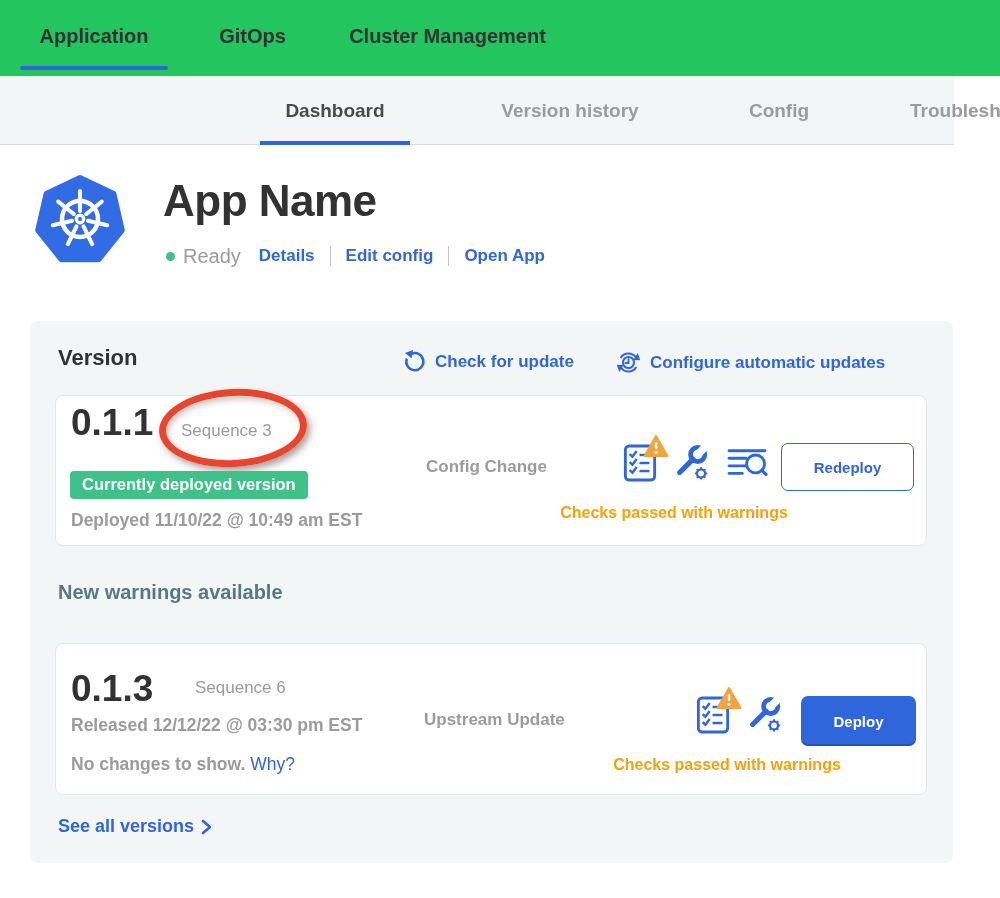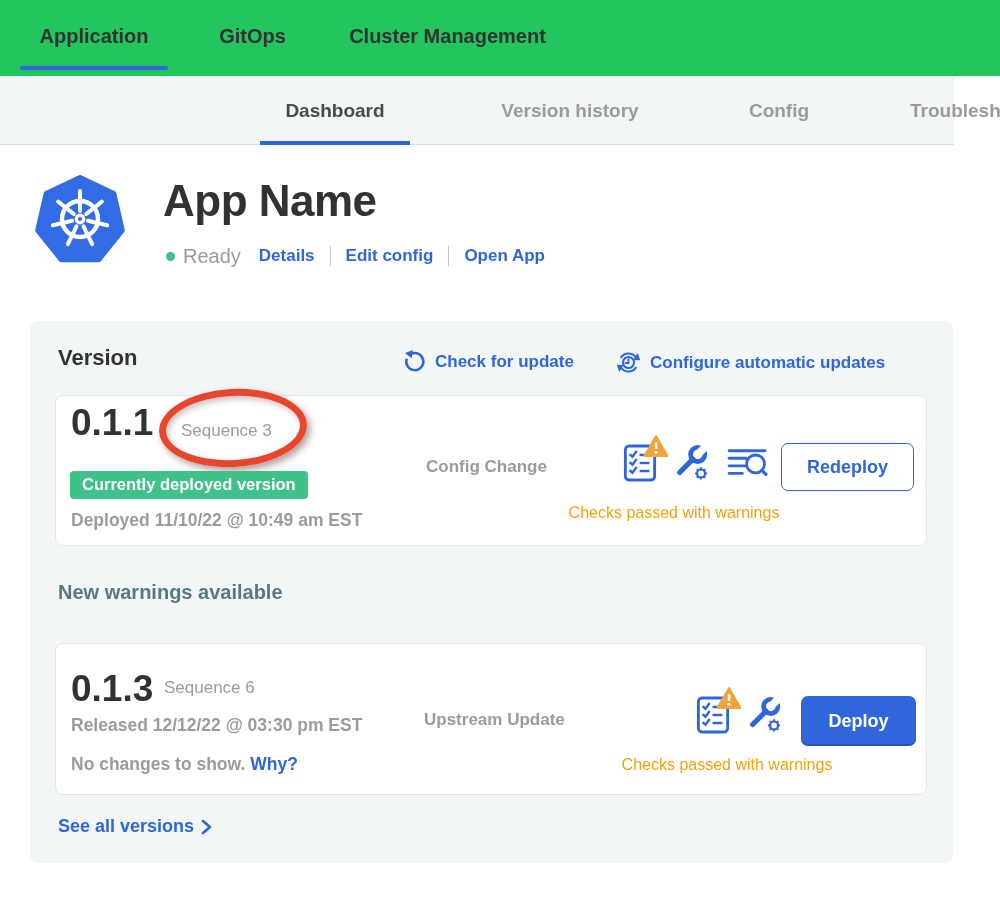--- a/index.html
+++ b/index.html
@@ -56,29 +56,29 @@
   #card-new{top:322px;height:152px;}
   .ver-number{position:absolute;font-size:37px;font-weight:700;color:var(--dark-text);}
   .ver-seq{position:absolute;font-size:17px;font-weight:500;color:var(--gray-text);}
   .badge{position:absolute;left:14px;top:75px;background:var(--green);color:#fff;font-size:16.5px;
     font-weight:700;padding:4px 12px 5px;border-radius:4px;}
   .meta-line{position:absolute;font-size:17.5px;font-weight:600;color:var(--gray-text);}
   .source-label{position:absolute;font-size:17px;font-weight:700;color:var(--gray-text);}
   .icons-row{position:absolute;display:flex;align-items:center;gap:16px;color:var(--blue);}
   .icon{position:relative;display:inline-flex;cursor:pointer;}
   .warn-badge{position:absolute;top:-9px;right:-12px;}
-  .checks-text{position:absolute;font-size:16px;font-weight:400;color:var(--orange);text-align:center;}
-  .btn{display:flex;align-items:center;justify-content:center;font-size:18px;font-weight:700;
+  .checks-text{position:absolute;font-size:16px;font-weight:700;color:var(--orange);text-align:center;}
+  .btn{display:flex;align-items:center;justify-content:center;font-size:15px;font-weight:700;
     border-radius:7px;cursor:pointer;position:absolute;}
   .btn-outline{background:#fff;border:1.5px solid var(--blue);color:var(--blue);}
   .btn-solid{background:var(--blue);border:none;color:#fff;box-shadow:inset 0 -2px 0 rgba(0,0,0,.18);}
   #redeploy-btn{left:725px;top:47px;width:133px;height:48px;}
   #deploy-btn{left:745px;top:52px;width:115px;height:50px;}
   .new-heading{position:absolute;left:28px;top:260px;font-size:20px;font-weight:700;color:var(--teal);}
-  .why-link{color:var(--blue);font-weight:700;cursor:pointer;margin-top:24px;}
+  .why-link{color:var(--blue);font-weight:400;cursor:pointer;margin-top:24px;}
   .see-all{position:absolute;left:28px;top:495px;display:flex;align-items:center;gap:7px;
     font-size:18px;font-weight:700;color:var(--blue);cursor:pointer;}
   
   .red-ellipse{position:absolute;left:103px;top:-7px;width:148px;height:78px;border:7px solid var(--red);
     border-radius:50%;transform:rotate(-3deg);pointer-events:none;
     box-shadow:3px 4px 7px rgba(80,40,30,.45), inset 2px 3px 6px rgba(80,40,30,.3);}
   svg{display:block;}
 </style>
 </head>
 <body>
@@ -211,21 +211,21 @@
 
     <button class="btn btn-outline" id="redeploy-btn">Redeploy</button>
 
     <div class="checks-text" style="left:452px;top:108px;width:332px;">Checks passed with warnings</div>
   </div>
 
   <div class="new-heading">New warnings available</div>
 
   <div class="card" id="card-new">
     <div class="ver-number" style="left:15px;top:16px;margin-top:8px;">0.1.3</div>
-    <div class="ver-seq" style="left:108px;top:34px;">Sequence 6</div>
+    <div class="ver-seq" style="left:139px;top:34px;">Sequence 6</div>
     <div class="meta-line" style="left:15px;top:71px;">Released 12/12/22 @ 03:30 pm EST</div>
     <div class="meta-line" style="left:15px;top:110px;">
       <span>No changes to show.</span>
       <span class="why-link">Why?</span>
     </div>
 
     <div class="source-label" style="left:368px;top:66px;">Upstream Update</div>
 
     <div class="icons-row" style="left:640px;top:51px;">
       <span class="icon">

